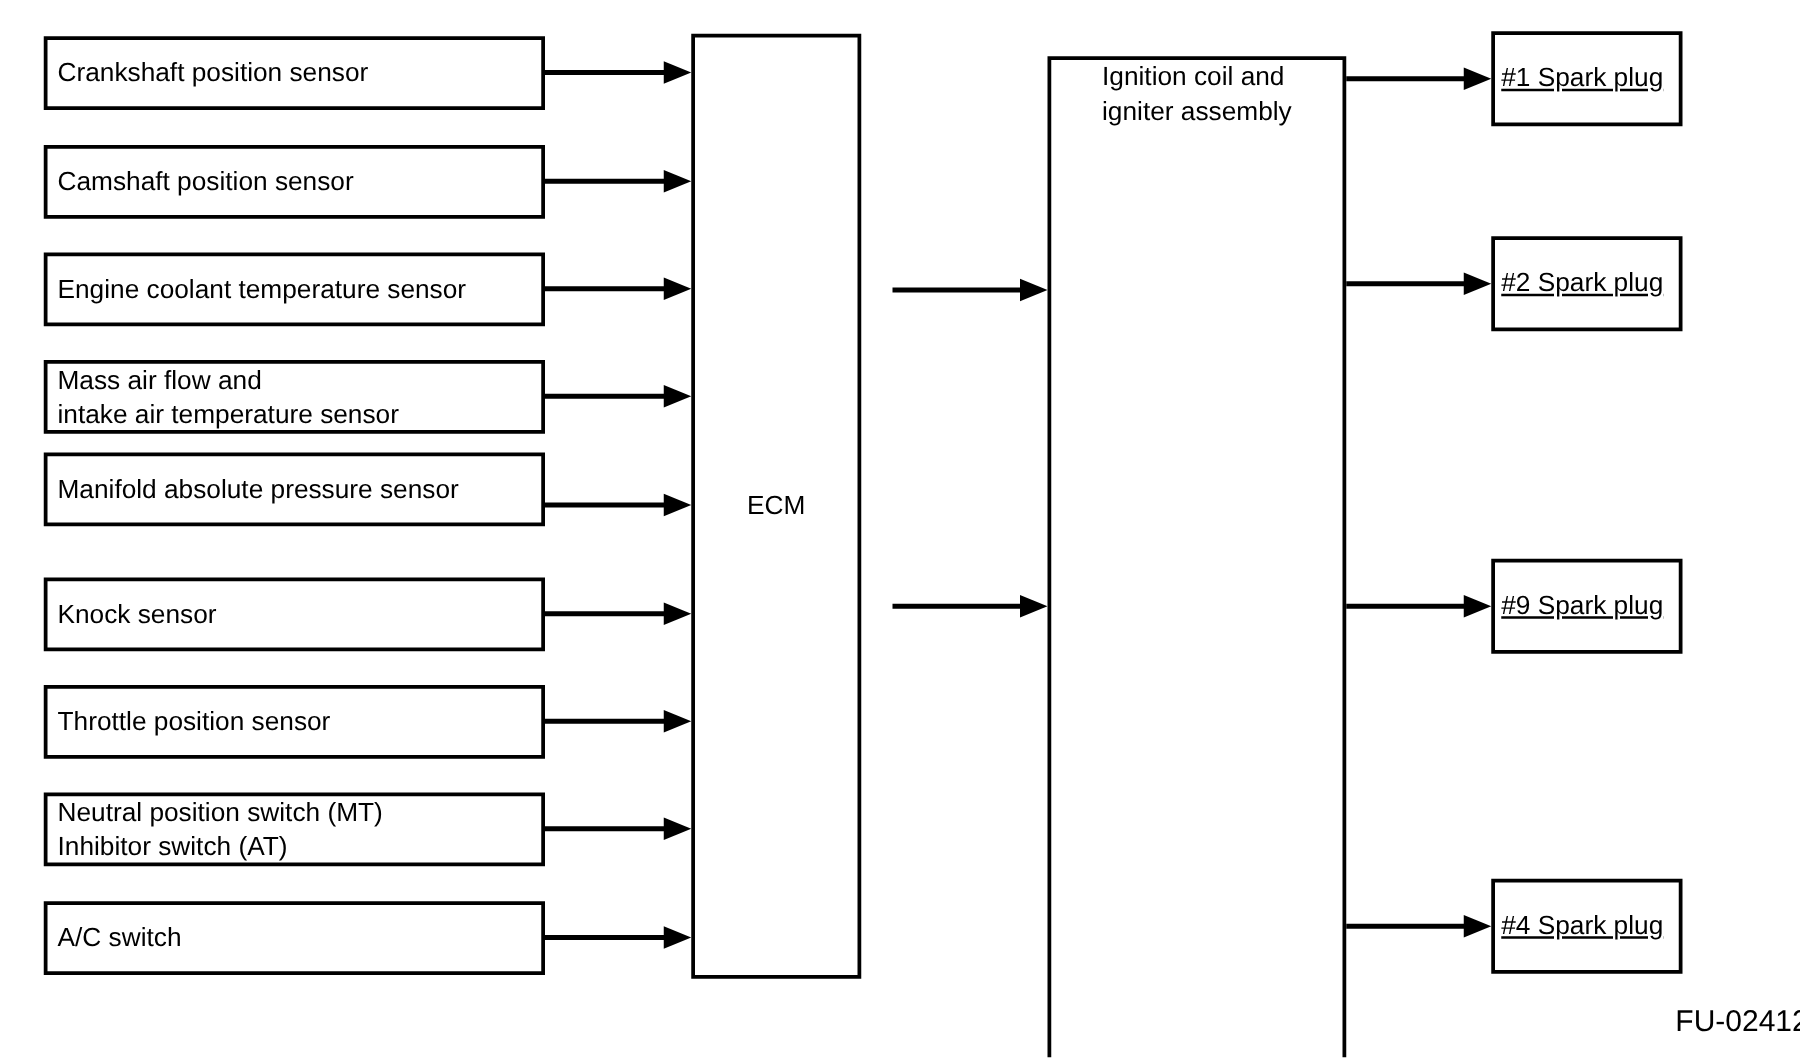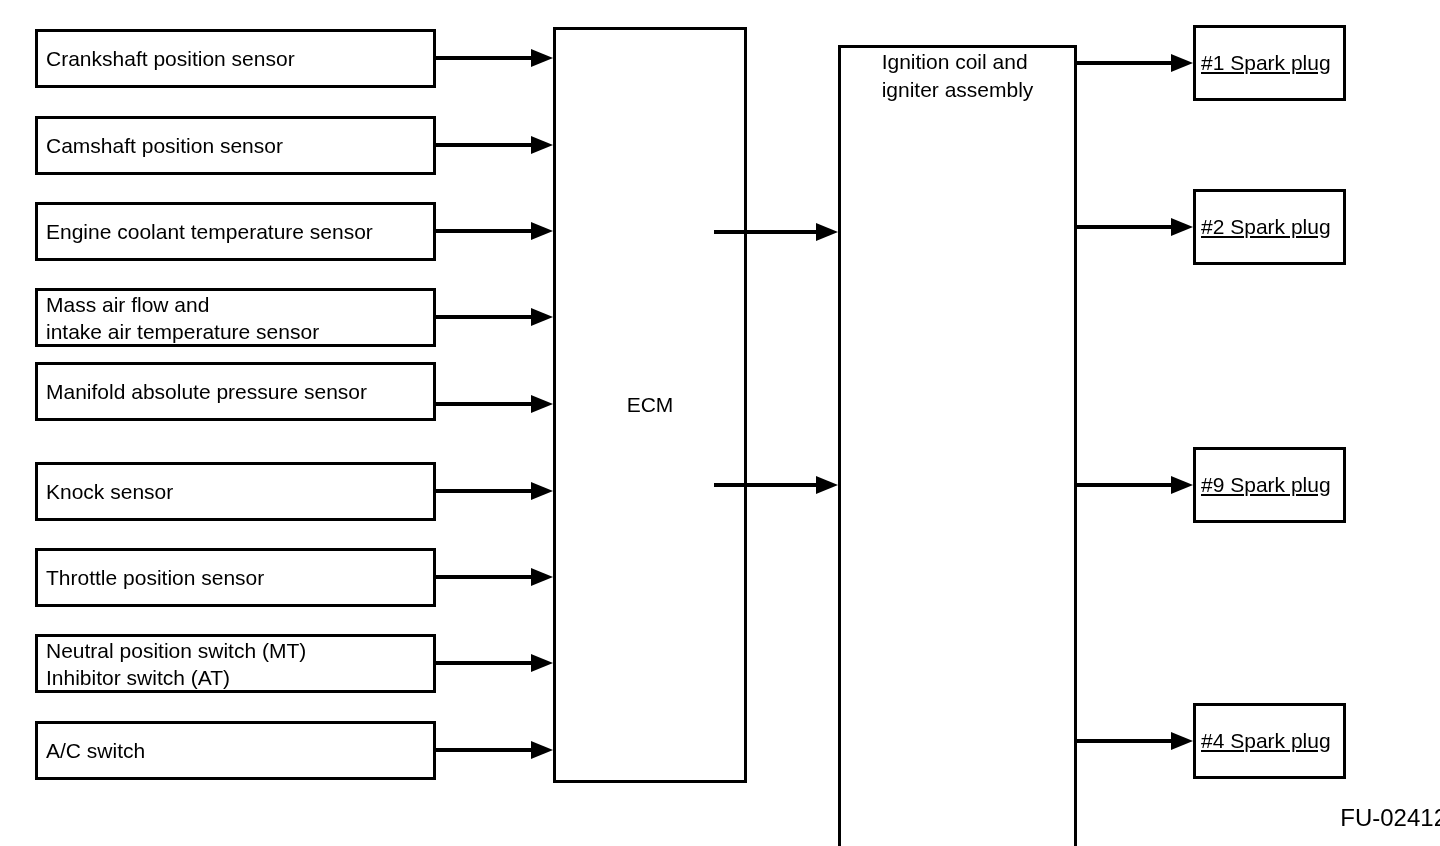--- a/index.html
+++ b/index.html
@@ -35,21 +35,21 @@
   }
   .input-box .t {
     font-size: 21px;
     line-height: 27px;
     white-space: nowrap;
   }
   
   .ecm-box {
     left: 553px;
     top: 27px;
-    width: 194px;
+    width: 136px;
     height: 756px;
     display: flex;
     align-items: center;
     justify-content: center;
   }
   .ecm-box .t {
     font-size: 21px;
   }
   .ignition-box {
     left: 838px;

